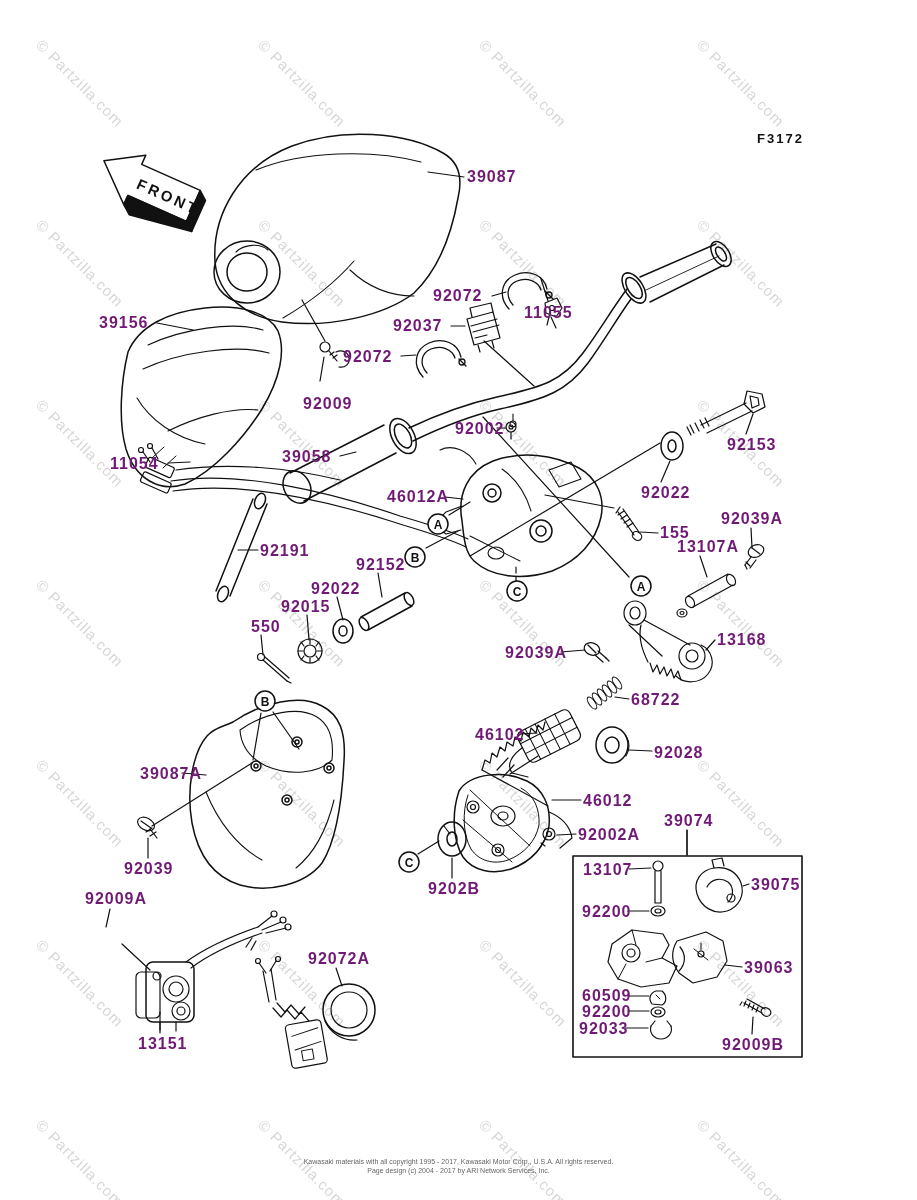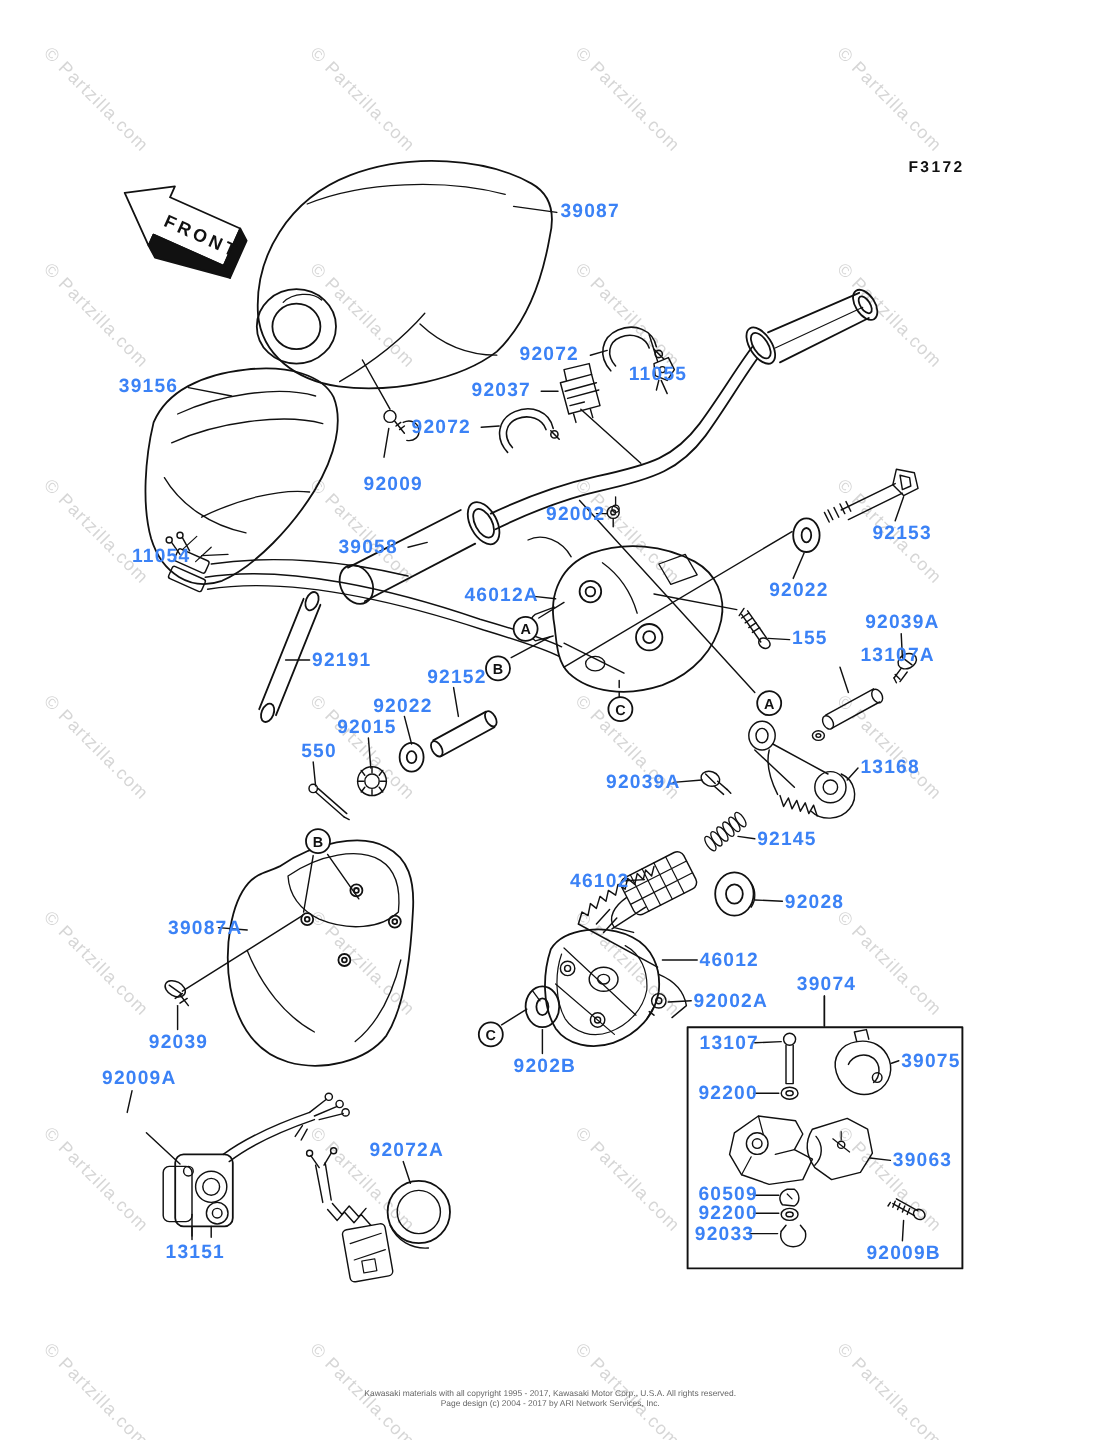--- a/index.html
+++ b/index.html
@@ -1,21 +1,21 @@
 <!DOCTYPE html>
 <html><head>
 <meta charset="utf-8">
 <style>
   html,body{margin:0;padding:0;background:#fff;}
   #page{position:relative;width:917px;height:1200px;background:#fff;overflow:hidden;
         font-family:"Liberation Sans",sans-serif;}
   .wm{position:absolute;white-space:nowrap;font-size:15px;color:#bbbbbb;opacity:.6;
       transform:rotate(45deg);transform-origin:0 0;letter-spacing:1px;}
   svg.art{position:absolute;left:0;top:0;}
-  .part-label{position:absolute;font-size:16px;font-weight:bold;color:#3b82f6;
+  .part-label{position:absolute;font-size:16px;font-weight:bold;color:#701a75;
       letter-spacing:1px;white-space:nowrap;}
   #fiche-code{position:absolute;left:757px;top:131px;font-size:13px;font-weight:600;
       letter-spacing:2px;color:#111;}
   #footer{position:absolute;left:0;top:1157px;width:100%;text-align:center;
       font-size:7px;color:#666;line-height:9px;}
 </style>
 </head>
 <body>
 
 <div id="page">
@@ -516,30 +516,30 @@
       <div class="part-label" style="left: 99px; top: 314px;">39156</div>
       <div class="part-label" style="left: 343px; top: 348px;">92072</div>
       <div class="part-label" style="left: 303px; top: 383px; margin-top: 12px;">92009</div>
       <div class="part-label" style="left: 439px; top: 420px; margin-left: 16px;">92002</div>
       <div class="part-label" style="left: 282px; top: 448px;">39058</div>
       <div class="part-label" style="left: 727px; top: 436px;">92153</div>
       <div class="part-label" style="left: 387px; top: 488px;">46012A</div>
       <div class="part-label" style="left: 641px; top: 484px;">92022</div>
       <div class="part-label" style="left: 110px; top: 455px;">11054</div>
       <div class="part-label" style="left: 660px; top: 524px;">155</div>
-      <div class="part-label" style="left: 677px; top: 538px; margin-left: 40px;">13107A</div>
+      <div class="part-label" style="left: 677px; top: 538px;">13107A</div>
       <div class="part-label" style="left: 721px; top: 510px;">92039A</div>
       <div class="part-label" style="left: 260px; top: 542px;">92191</div>
       <div class="part-label" style="left: 356px; top: 556px;">92152</div>
       <div class="part-label" style="left: 311px; top: 580px;">92022</div>
       <div class="part-label" style="left: 281px; top: 598px;">92015</div>
       <div class="part-label" style="left: 251px; top: 618px;">550</div>
       <div class="part-label" style="left: 505px; top: 644px;">92039A</div>
       <div class="part-label" style="left: 717px; top: 631px;">13168</div>
-      <div class="part-label" style="left: 631px; top: 691px;">92145</div>
+      <div class="part-label" style="left: 631px; top: 691px;">68722</div>
       <div class="part-label" style="left: 475px; top: 726px;">46102</div>
       <div class="part-label" style="left: 654px; top: 744px;">92028</div>
       <div class="part-label" style="left: 140px; top: 765px;">39087A</div>
       <div class="part-label" style="left: 583px; top: 792px;">46012</div>
       <div class="part-label" style="left: 578px; top: 826px;">92002A</div>
       <div class="part-label" style="left: 664px; top: 812px; text-align: center;">39074</div>
       <div class="part-label" style="left: 124px; top: 860px; text-align: right;">92039</div>
       <div class="part-label" style="left: 428px; top: 880px;">9202B</div>
       <div class="part-label" style="left: 583px; top: 861px;">13107</div>
       <div class="part-label" style="left: 751px; top: 876px;">39075</div>

